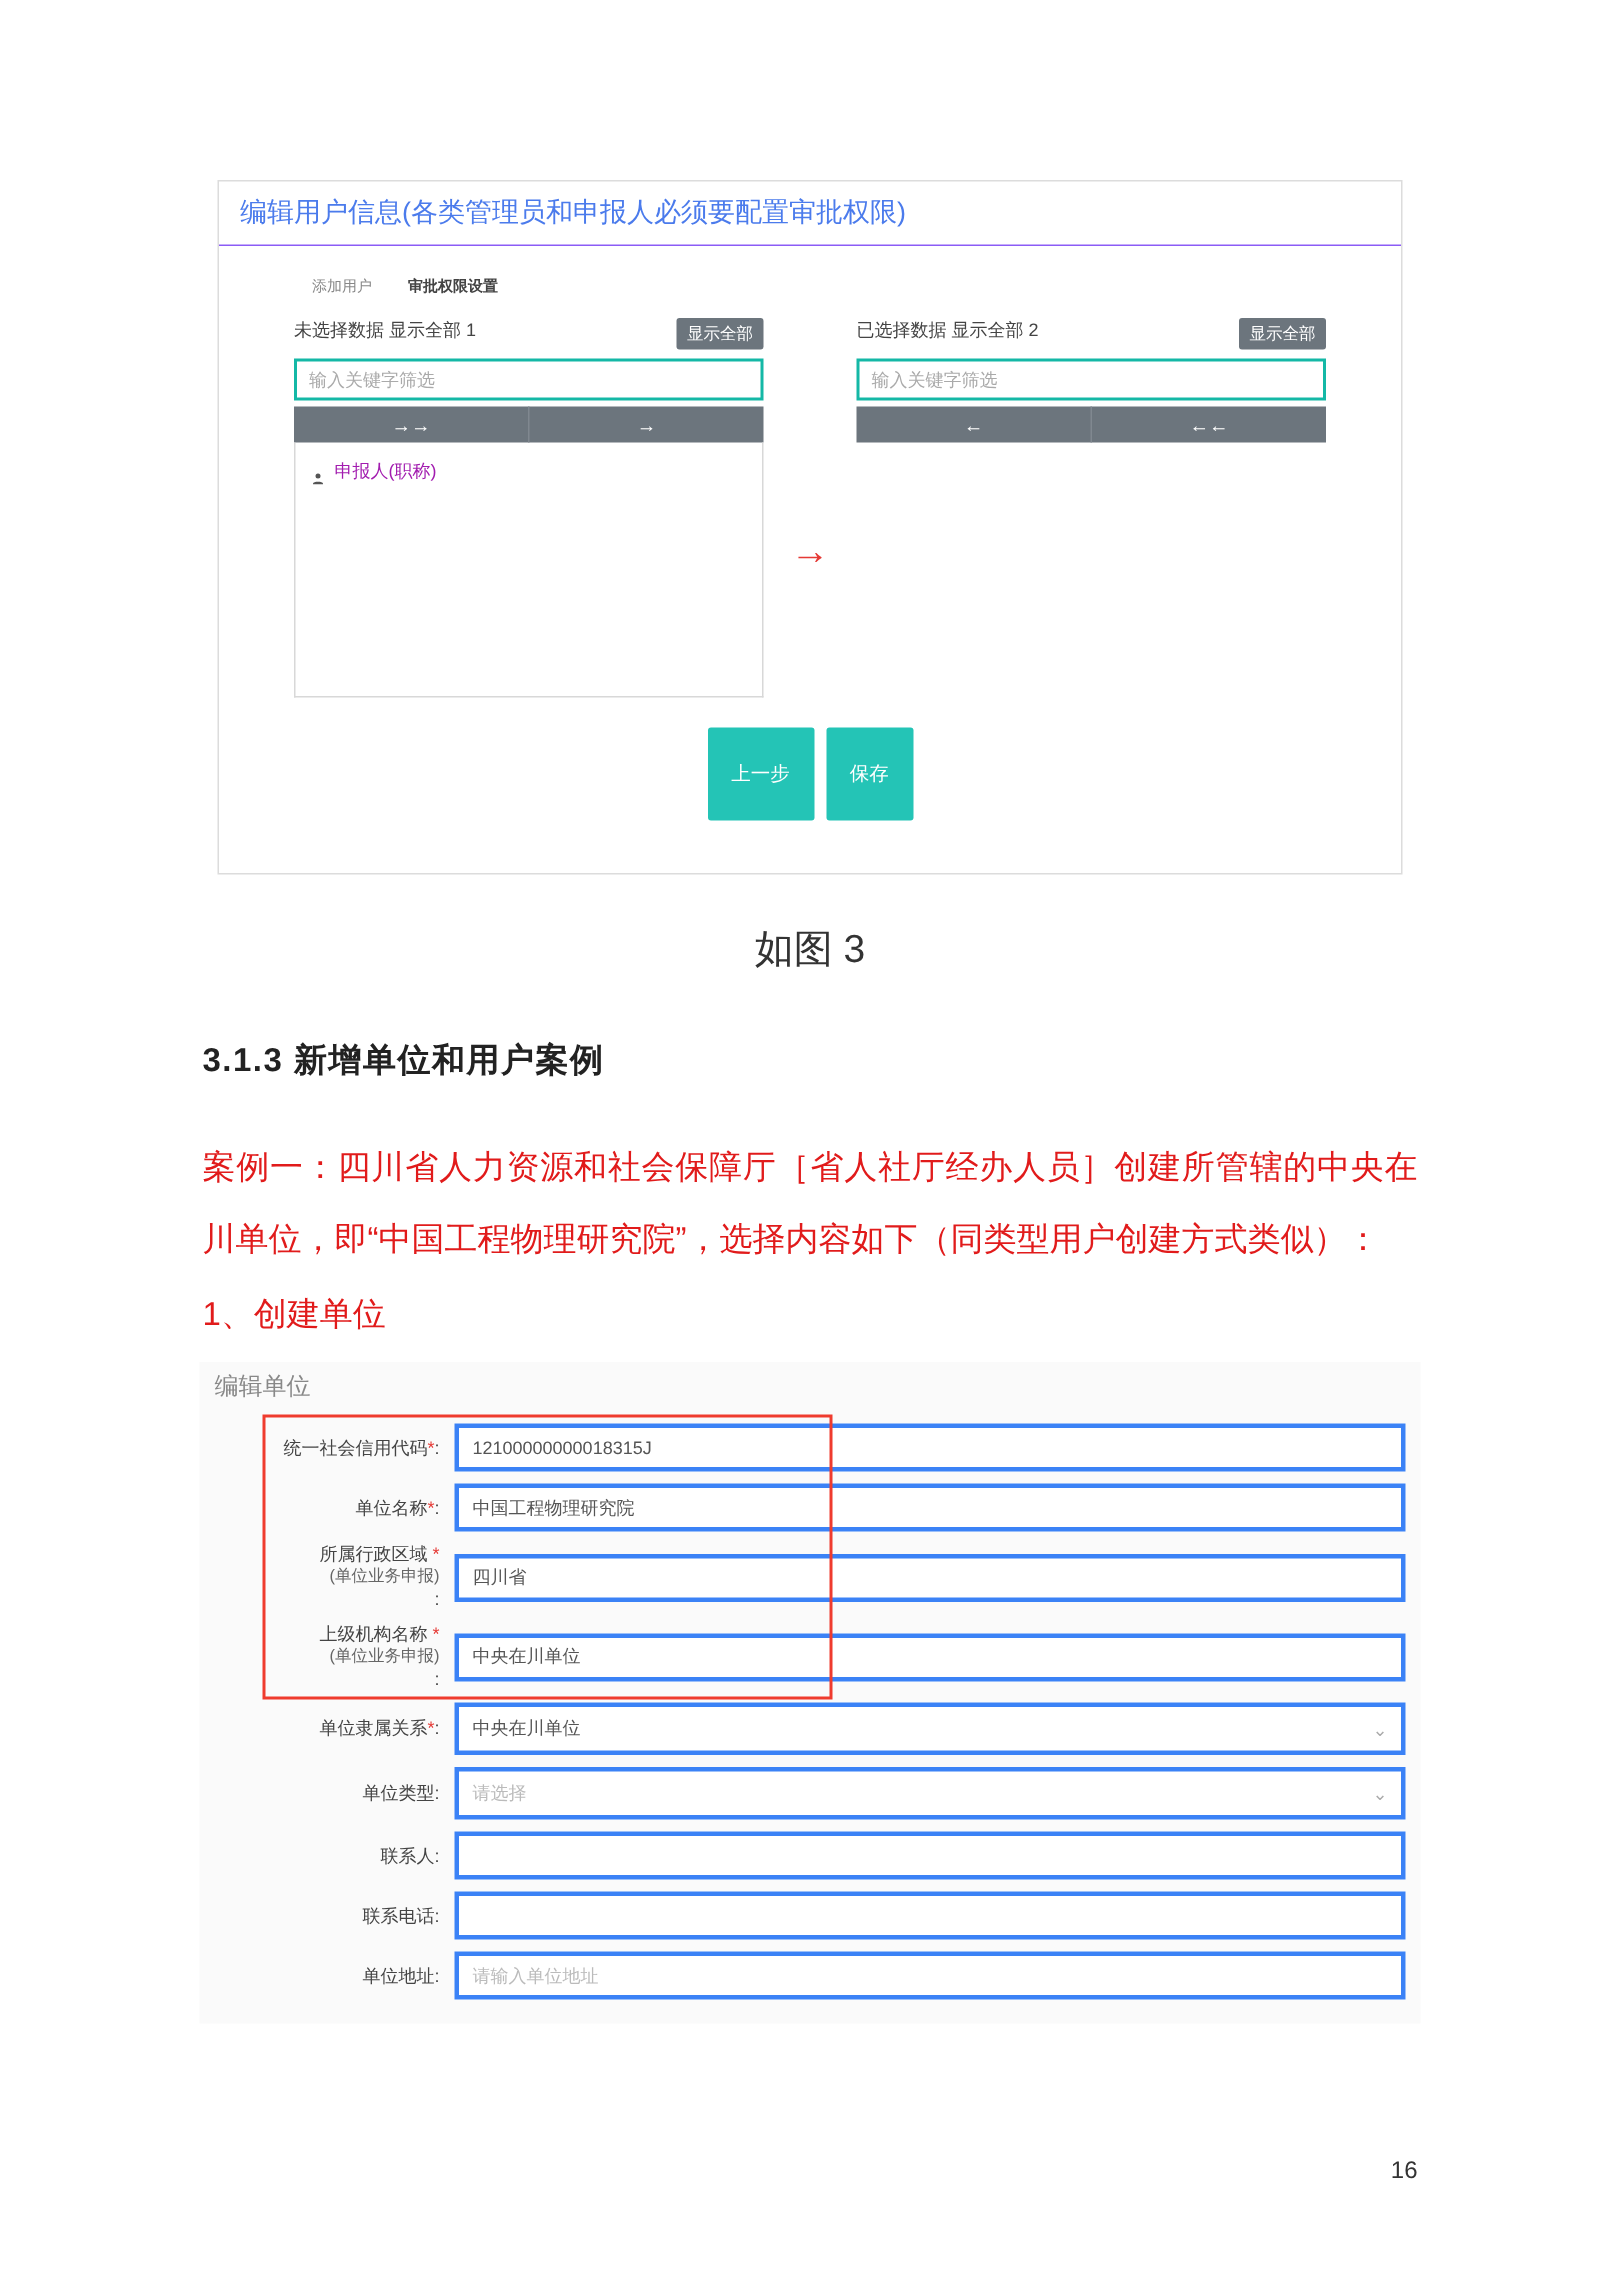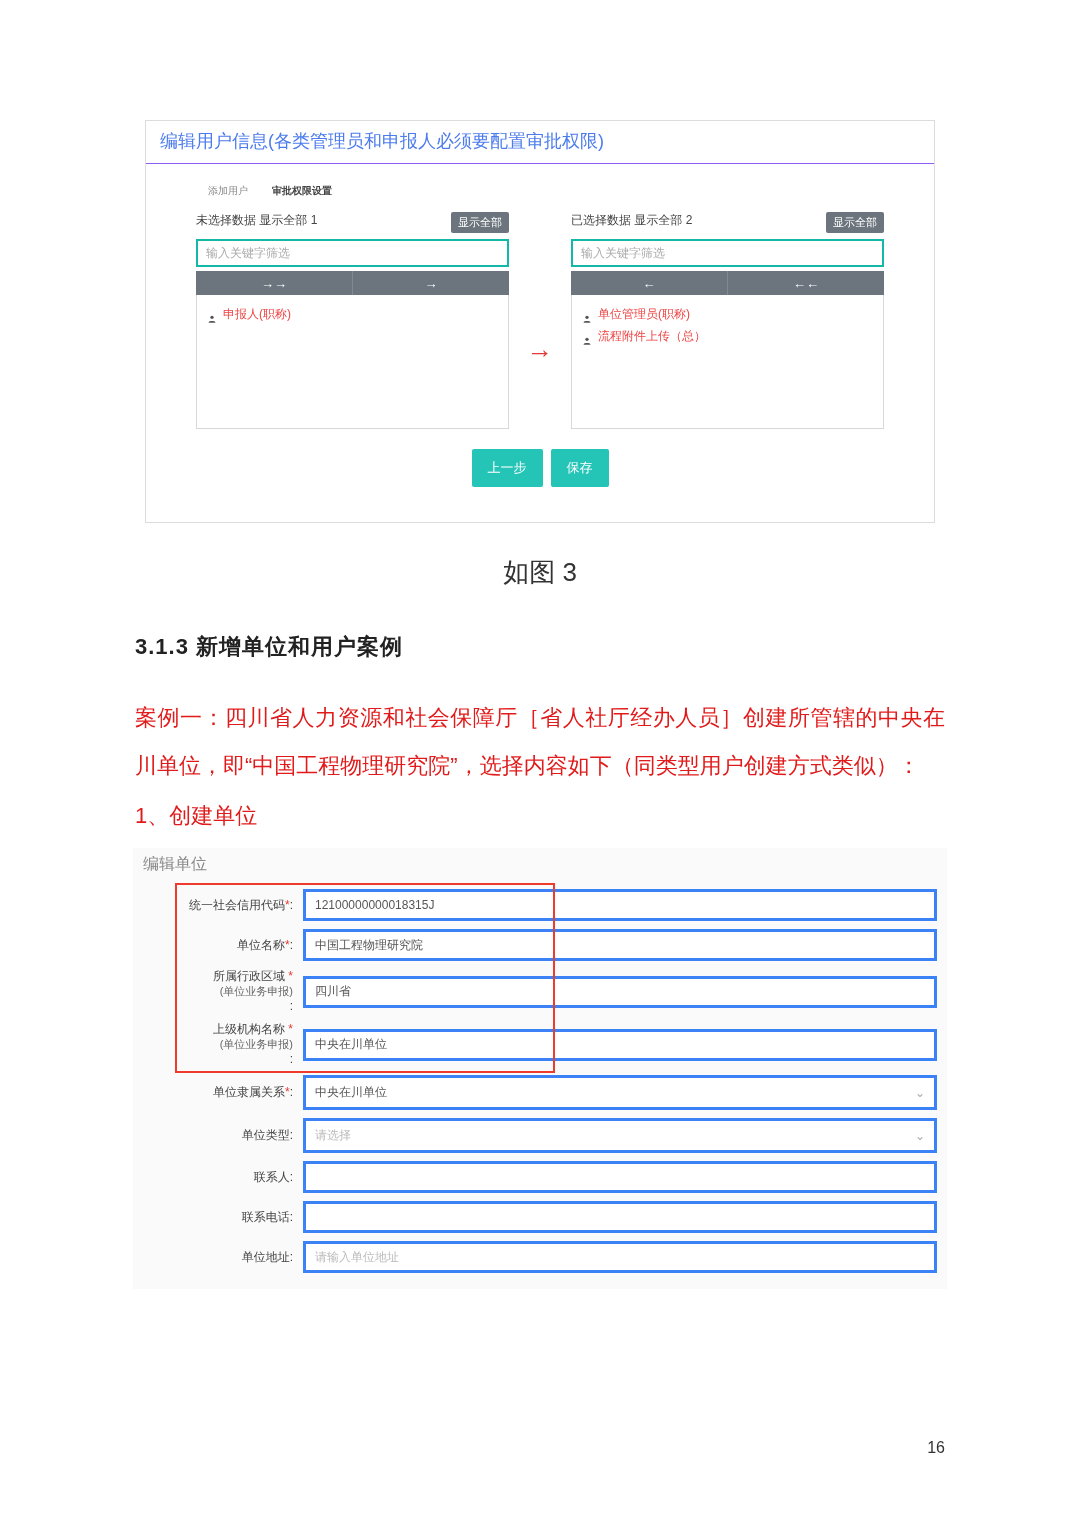--- a/index.html
+++ b/index.html
@@ -90,24 +90,24 @@
     align-items: center;
     justify-content: center;
     color: #fff;
     font-size: 13px;
   }
   .action-bar .seg + .seg { border-left: 1px solid #808890; }
 
   .list-box {
     border: 1px solid #d8d8d8;
     border-top: none;
-    height: 134px;
+    height: 170px;
     padding: 8px 10px;
     font-size: 12px;
-    color: #ef4444;
+    color: #a21caf;
   }
   .list-row { display:flex; align-items:center; gap:6px; line-height:22px; }
   .person-icon { width:10px; height:10px; display:inline-block; }
   .person-icon svg { width:10px; height:10px; }
 
   .center-arrow {
     align-self: center;
     padding-top: 60px;
     color: #e53935;
     font-size: 26px;
@@ -118,21 +118,21 @@
     display: flex;
     justify-content: center;
     gap: 8px;
     margin-top: 20px;
   }
   .btn-teal {
     background: #24c4b6;
     color: #fff;
     border: none;
     font-size: 13px;
-    padding: 10px 16px;
+    padding: 22px 16px;
     border-radius: 2px;
   }
 
   .fig-caption {
     text-align: center;
     font-size: 26px;
     color: #333;
     margin: 32px 0 42px 0;
   }
 
@@ -264,40 +264,20 @@
         <div class="col">
           <div class="col-header">
             <span>已选择数据 显示全部 2</span>
             <span class="show-all">显示全部</span>
           </div>
           <input class="filter-input" placeholder="输入关键字筛选" style="">
           <div class="action-bar">
             <div class="seg">←</div>
             <div class="seg">←←</div>
           </div>
-          <div class="list-box">
-            <div class="list-row">
-              <span class="person-icon">
-                <svg viewBox="0 0 24 24" fill="#555">
-                    <circle cx="12" cy="8" r="4"></circle>
-                    <path d="M4 20c0-4 16-4 16 0v1H4z"></path>
-                  </svg>
-              </span>
-              <span>单位管理员(职称)</span>
-            </div>
-            <div class="list-row">
-              <span class="person-icon">
-                <svg viewBox="0 0 24 24" fill="#555">
-                    <circle cx="12" cy="8" r="4"></circle>
-                    <path d="M4 20c0-4 16-4 16 0v1H4z"></path>
-                  </svg>
-              </span>
-              <span>流程附件上传（总）</span>
-            </div>
-          </div>
         </div>
       </div>
 
       <div class="dialog-actions">
         <button class="btn-teal">上一步</button>
         <button class="btn-teal">保存</button>
       </div>
     </div>
   </div>
 

